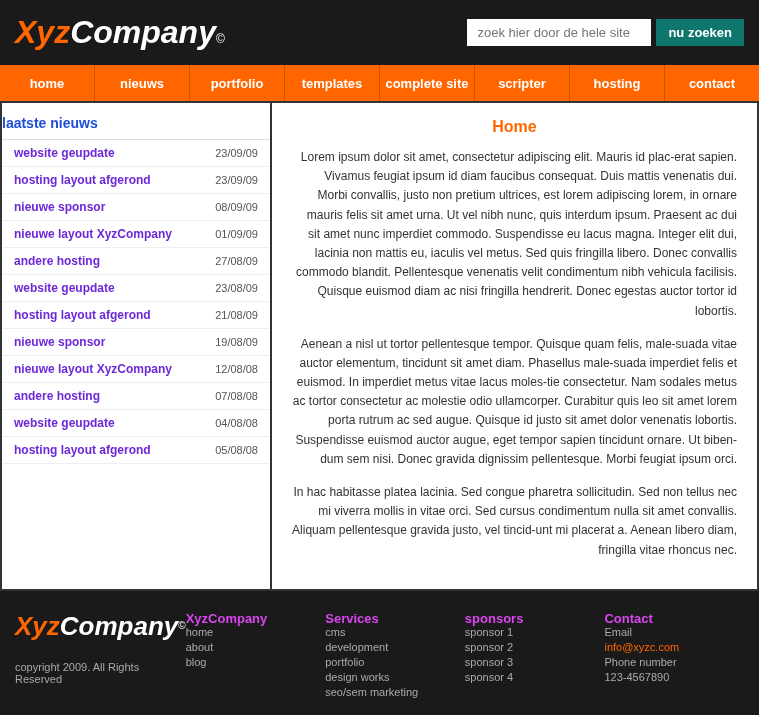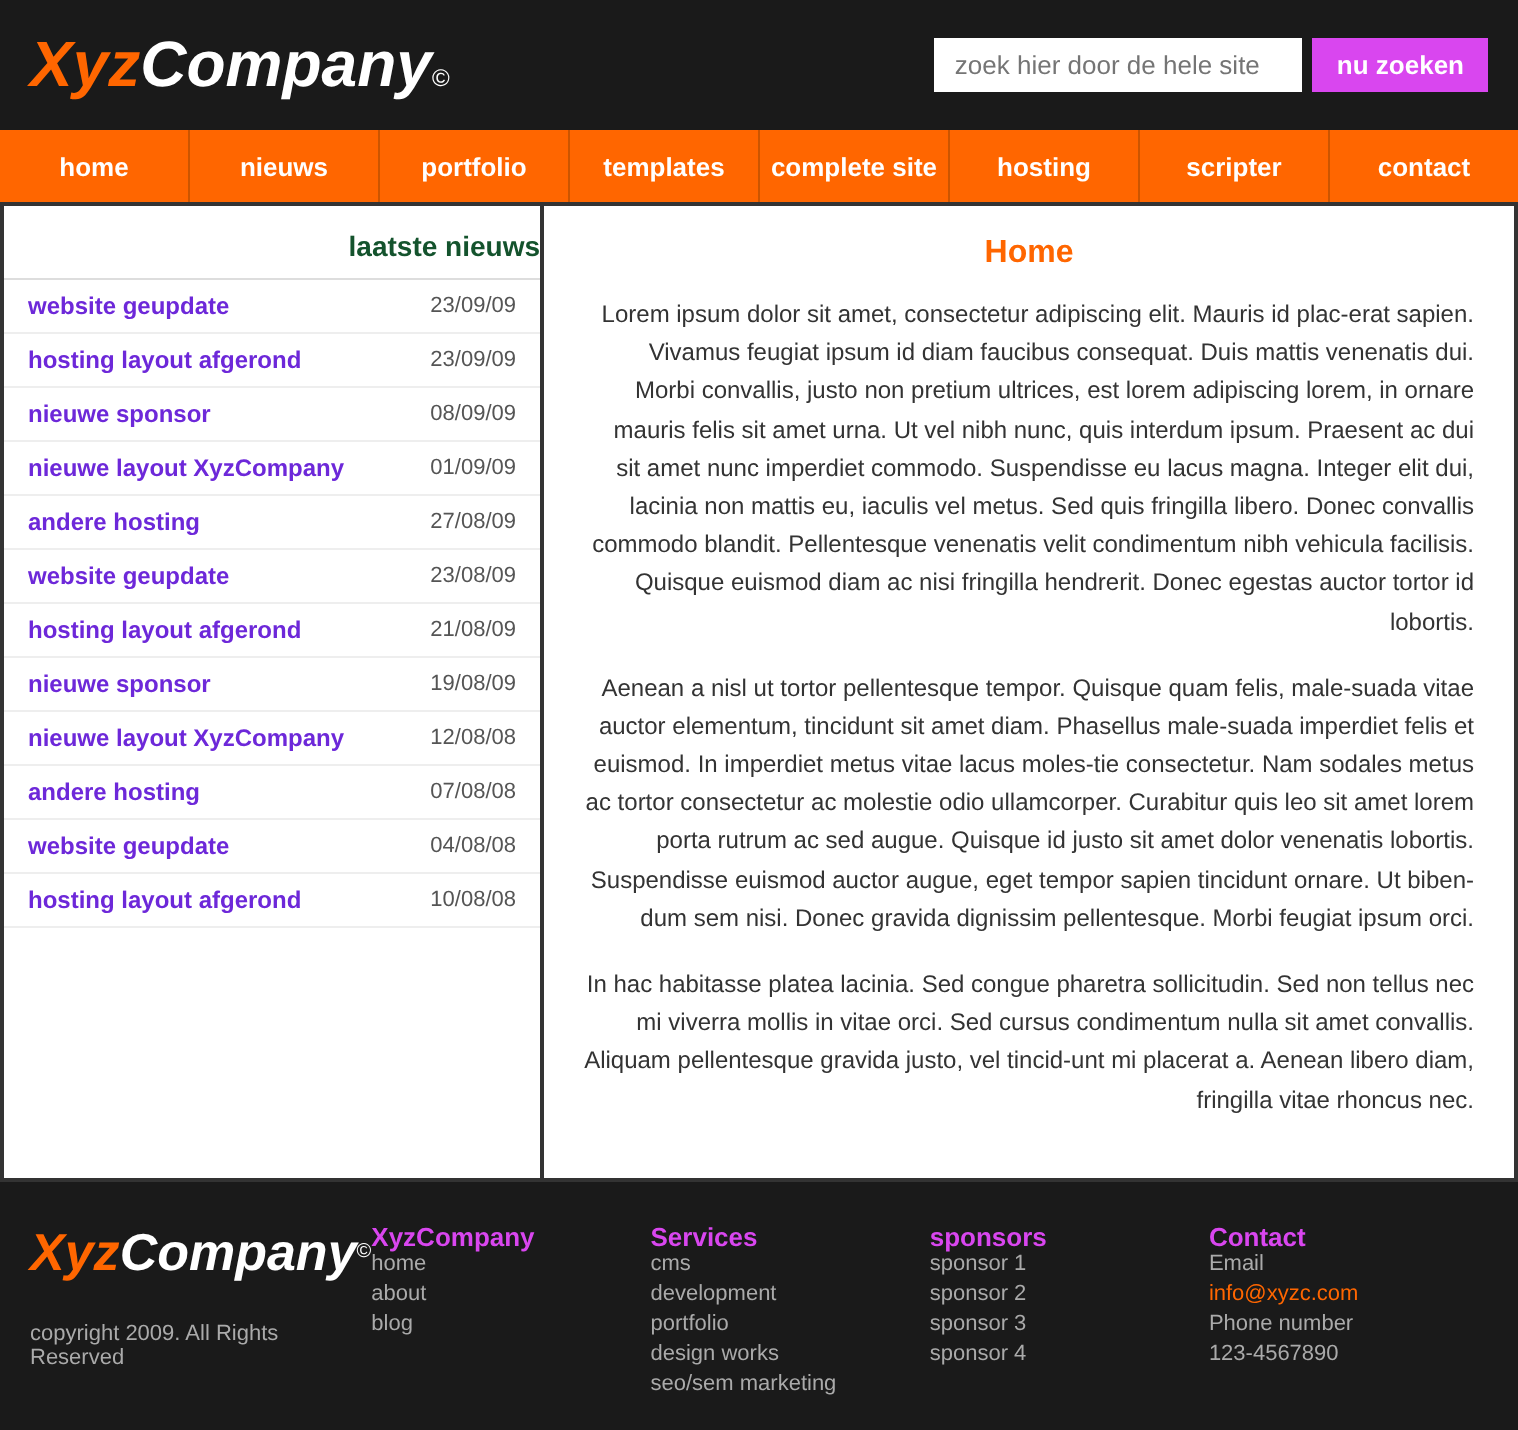--- a/index.html
+++ b/index.html
@@ -21,21 +21,21 @@
     #search-area { display: flex; align-items: center; gap: 5px; }
     #search-input {
       background: #ffffff;
       border: none;
       padding: 6px 10px;
       font-size: 13px;
       color: #666;
       width: 184px;
     }
     #search-button {
-      background: #d946ef;
+      background: #0f766e;
       color: #ffffff;
       border: none;
       padding: 6px 12px;
       font-size: 13px;
       font-weight: bold;
       cursor: pointer;
     }
 
     
     #nav {
@@ -67,24 +67,24 @@
     }
 
     
     #sidebar {
       width: 270px;
       border-right: 2px solid #333;
       padding: 0;
       flex-shrink: 0;
     }
     #sidebar-title {
-      color: #14532d;
+      color: #1d4ed8;
       font-size: 14px;
       font-weight: bold;
-      text-align: right;
+      text-align: left;
       padding: 12px 0 8px 0;
       border-bottom: 1px solid #ddd;
     }
     .news-item {
       display: flex;
       justify-content: space-between;
       align-items: center;
       padding: 6px 12px;
       border-bottom: 1px solid #eee;
       font-size: 12px;
@@ -148,22 +148,22 @@
     <button id="search-button">nu zoeken</button>
   </div>
 </div>
 
 <nav id="nav">
   <a class="nav-item">home</a>
   <a class="nav-item">nieuws</a>
   <a class="nav-item">portfolio</a>
   <a class="nav-item">templates</a>
   <a class="nav-item">complete site</a>
+  <a class="nav-item">scripter</a>
   <a class="nav-item">hosting</a>
-  <a class="nav-item">scripter</a>
   <a class="nav-item">contact</a>
 </nav>
 
 <div id="main">
 
   <div id="sidebar">
     <div id="sidebar-title">laatste nieuws</div>
     <div id="news-list">
     <div class="news-item">
           <span class="news-item-title">website geupdate</span>
@@ -204,21 +204,21 @@
         <div class="news-item">
           <span class="news-item-title">andere hosting</span>
           <span class="news-item-date">07/08/08</span>
         </div>
         <div class="news-item">
           <span class="news-item-title">website geupdate</span>
           <span class="news-item-date">04/08/08</span>
         </div>
         <div class="news-item">
           <span class="news-item-title">hosting layout  afgerond</span>
-          <span class="news-item-date">10/08/08</span>
+          <span class="news-item-date">05/08/08</span>
         </div>
       </div>
   </div>
 
   <div id="content">
     <div id="content-title">Home</div>
     <p class="content-para">Lorem ipsum dolor sit amet, consectetur adipiscing elit. Mauris id plac-erat sapien. Vivamus feugiat ipsum id diam faucibus consequat. Duis mattis venenatis dui. Morbi convallis, justo non pretium ultrices, est lorem adipiscing lorem, in ornare mauris felis sit amet urna. Ut vel nibh nunc, quis interdum ipsum. Praesent ac dui sit amet nunc imperdiet commodo. Suspendisse eu lacus magna. Integer elit dui, lacinia non mattis eu, iaculis vel metus. Sed quis fringilla libero. Donec convallis commodo blandit. Pellentesque venenatis velit condimentum nibh vehicula facilisis. Quisque euismod diam ac nisi fringilla hendrerit. Donec egestas auctor tortor id lobortis.</p>
     <p class="content-para">Aenean a nisl ut tortor pellentesque tempor. Quisque quam felis, male-suada vitae auctor elementum, tincidunt sit amet diam. Phasellus male-suada imperdiet felis et euismod. In imperdiet metus vitae lacus moles-tie consectetur. Nam sodales metus ac tortor consectetur ac molestie odio ullamcorper. Curabitur quis leo sit amet lorem porta rutrum ac sed augue. Quisque id justo sit amet dolor venenatis lobortis. Suspendisse euismod auctor augue, eget tempor sapien tincidunt ornare. Ut biben-dum sem nisi. Donec gravida dignissim pellentesque. Morbi feugiat ipsum orci.</p>
     <p class="content-para">In hac habitasse platea lacinia. Sed congue pharetra sollicitudin. Sed non tellus nec mi viverra mollis in vitae orci. Sed cursus condimentum nulla sit amet convallis. Aliquam pellentesque gravida justo, vel tincid-unt mi placerat a. Aenean libero diam, fringilla vitae rhoncus nec.</p>
   </div>

